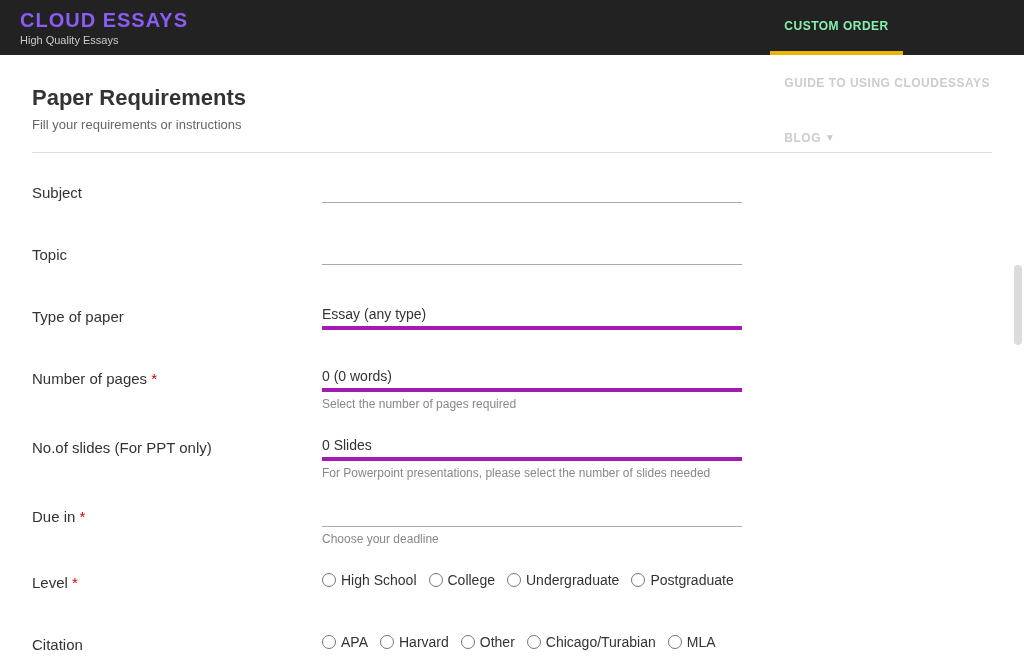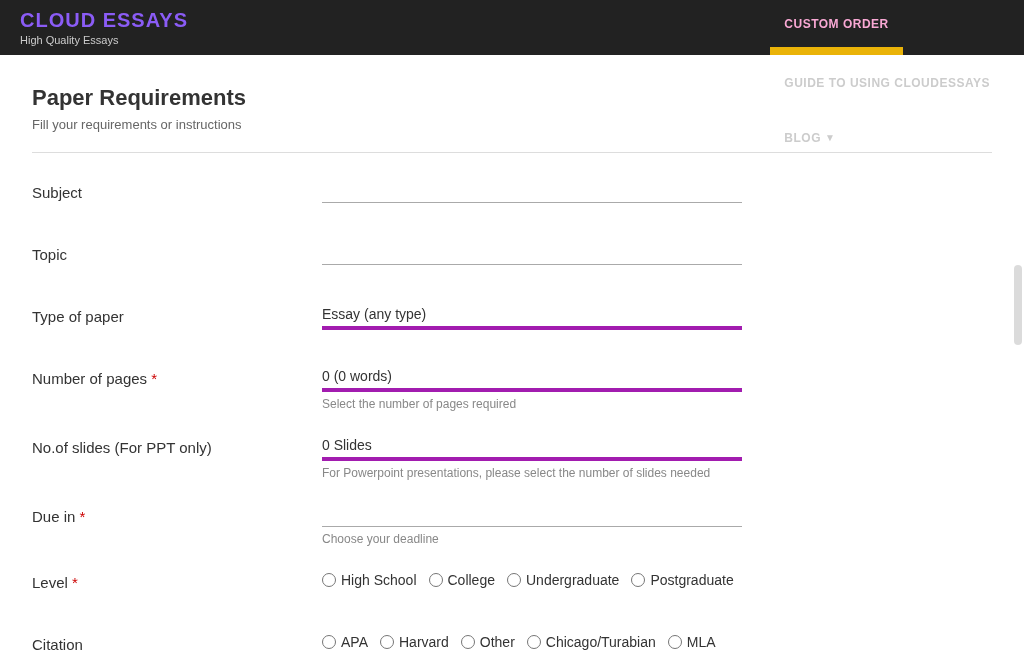--- a/index.html
+++ b/index.html
@@ -41,21 +41,21 @@
       font-weight: 600;
       padding: 0 14px;
       letter-spacing: 0.5px;
       white-space: nowrap;
       text-transform: uppercase;
       cursor: pointer;
       height: 55px;
       display: flex;
       align-items: center;
     }
-    .nav-link.active { color: #f9a8d4; border-bottom: 8px solid #eab308; }
+    .nav-link.active { color: #86efac; border-bottom: 4px solid #eab308; }
     .nav-link-blog { display: flex; align-items: center; gap: 4px; }
 
     
     .main-content {
       max-width: 1000px;
       margin: 0 auto;
       padding: 30px 20px 40px;
     }
     .page-title {
       font-size: 22px;

